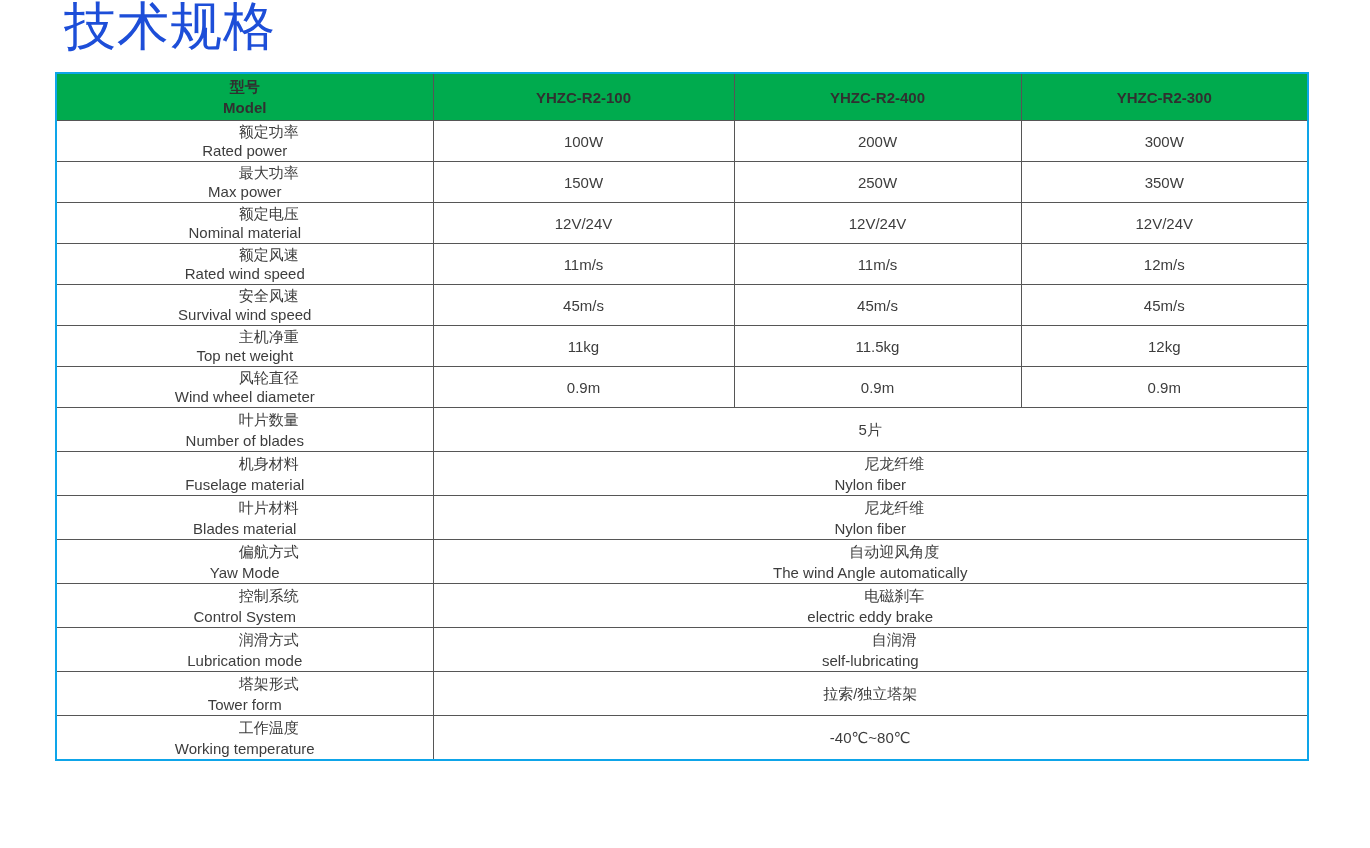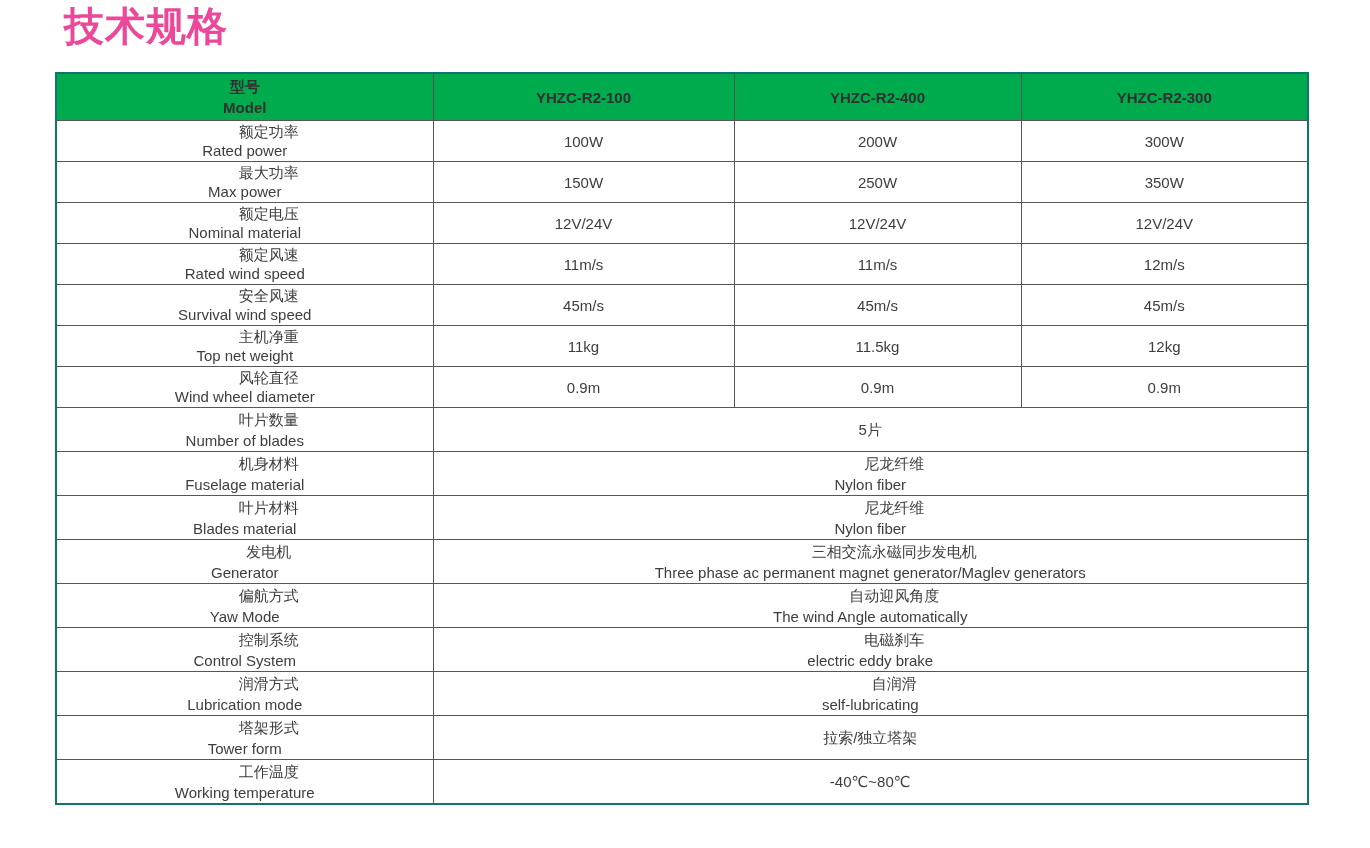--- a/index.html
+++ b/index.html
@@ -14,34 +14,34 @@
   .page {
     position: relative;
     width: 1370px;
     height: 848px;
     background: #ffffff;
   }
   .page-title {
     position: absolute;
     left: 64px;
     top: 2px;
-    font-size: 40px;
-    font-weight: 700;
-    color: #ec4899;
+    font-size: 52px;
+    font-weight: 400;
+    color: #1d4ed8;
     letter-spacing: 1px;
     line-height: 48px;
   }
   table.spec-table {
     position: absolute;
     left: 55px;
     top: 72px;
     width: 1252px;
     border-collapse: collapse;
     table-layout: fixed;
-    border: 2px solid #0f766e;
+    border: 2px solid #0ea5e9;
   }
   table.spec-table th,
   table.spec-table td {
     border: 1px solid #565656;
     padding: 0;
     text-align: center;
     vertical-align: middle;
     overflow: hidden;
   }
   tr.header-row th {
@@ -189,30 +189,20 @@
         <td>
           <span class="cell-line label-cn">叶片材料</span>
           <span class="cell-line label-en">Blades material</span>
         </td>
         <td colspan="3">
           <span class="cell-line merged-cn">尼龙纤维</span>
           <span class="cell-line merged-en">Nylon fiber</span>
         </td>
       </tr>
 
-      <tr class="merged-row">
-        <td>
-          <span class="cell-line label-cn">发电机</span>
-          <span class="cell-line label-en">Generator</span>
-        </td>
-        <td colspan="3">
-          <span class="cell-line merged-cn">三相交流永磁同步发电机</span>
-          <span class="cell-line merged-en">Three phase ac permanent magnet generator/Maglev generators</span>
-        </td>
-      </tr>
 
       <tr class="merged-row">
         <td>
           <span class="cell-line label-cn">偏航方式</span>
           <span class="cell-line label-en">Yaw Mode</span>
         </td>
         <td colspan="3">
           <span class="cell-line merged-cn">自动迎风角度</span>
           <span class="cell-line merged-en">The wind Angle automatically</span>
         </td>

